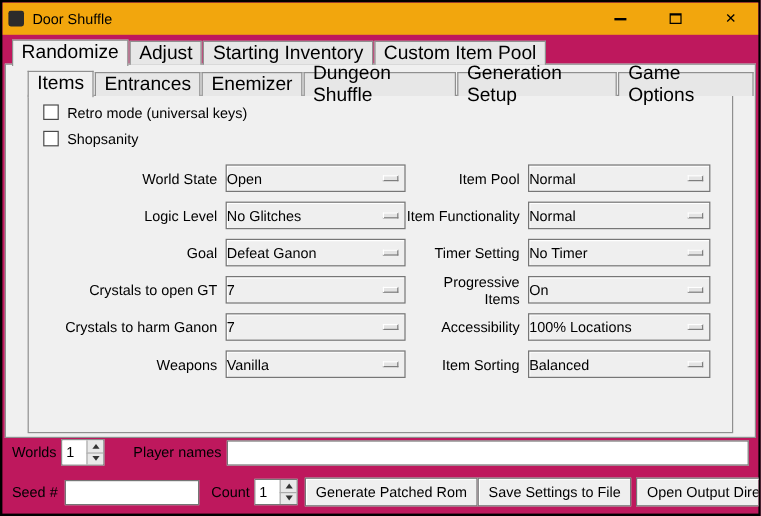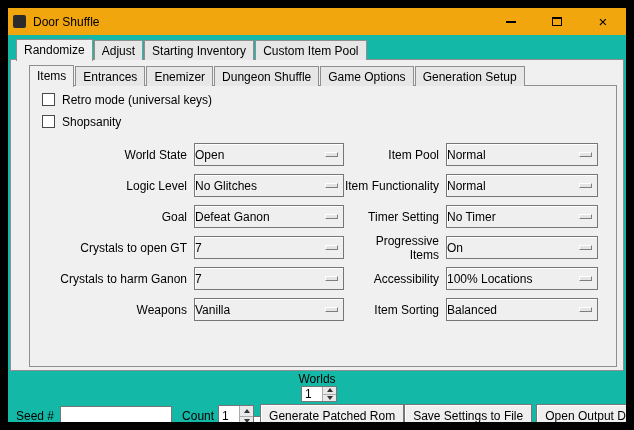--- a/index.html
+++ b/index.html
@@ -2,22 +2,22 @@
 <html><head>
 <meta charset="utf-8">
 <style>
   * { box-sizing: border-box; margin: 0; padding: 0; }
   html, body { background: #d8d8d8; }
   body { font-family: "Liberation Sans", sans-serif; font-size: 12px; color: #000; }
 
   .window {
     position: relative;
     width: 634px; height: 430px;
-    background: #14b8a6;
-    border: 8px solid #000000;
+    background: #be185d;
+    border: 2px solid #000000;
     overflow: hidden;
   }
 
   
   .titlebar {
     position: absolute; top: 0; left: 0; right: 0; height: 27px;
     background: #f2a60d;
     display: flex; align-items: center;
   }
   .app-icon { width: 13px; height: 13px; background: #2b2b2b; margin-left: 5px; border-radius: 2px; }
@@ -30,21 +30,21 @@
 
   
   .tabbar { position: absolute; display: flex; align-items: flex-end; z-index: 3; }
   .tabbar-outer { top: 30px; left: 8px; height: 22px; }
   .tab {
     height: 20px; padding: 0 7px;
     display: flex; align-items: center;
     background: #e7e7e7;
     border: 1px solid #8f8f8f; border-bottom: none;
     margin-right: 1px;
-    font-size: 12px;
+    font-size: 16px;
     cursor: default;
   }
   .tab.selected {
     height: 22px; background: #f0f0f0;
     position: relative; z-index: 4;
     margin-bottom: -1px; padding-bottom: 1px;
   }
 
   .outer-frame {
     position: absolute; top: 51px; left: 2px; right: 2px; height: 312px;
@@ -85,21 +85,21 @@
   .dd-ind {
     position: absolute; right: 5px; top: 50%; margin-top: -3px;
     width: 13px; height: 5px;
     background: #e4e4e4;
     border-top: 1px solid #ffffff; border-left: 1px solid #ffffff;
     border-bottom: 1px solid #7e7e7e; border-right: 1px solid #7e7e7e;
   }
 
   
   .bottom-row { position: absolute; left: 8px; right: 8px; display: flex; align-items: center; }
-  .row-a { top: 364px; height: 22px; flex-direction: column; }
+  .row-a { top: 364px; height: 22px; }
   .row-b { top: 396px; height: 24px; }
   .blabel { font-size: 12px; white-space: nowrap; }
 
   .entry {
     height: 21px; background: #fff; border: 1px solid #767676;
     font-family: "Liberation Sans", sans-serif; font-size: 12px; padding: 0 3px;
     outline: none;
   }
   .grow { flex: 1 1 auto; }
 
@@ -150,22 +150,22 @@
     <div class="tab">Custom Item Pool</div>
   </div>
 
   <div class="outer-frame">
 
     <div class="tabbar-inner">
       <div class="tab selected">Items</div>
       <div class="tab">Entrances</div>
       <div class="tab">Enemizer</div>
       <div class="tab">Dungeon Shuffle</div>
+      <div class="tab">Generation Setup</div>
       <div class="tab">Game Options</div>
-      <div class="tab">Generation Setup</div>
     </div>
 
     <div class="inner-frame">
 
       <div class="cb-row">
         <span class="cb"></span>
         <span class="cb-label">Retro mode (universal keys)</span>
       </div>
       <div class="cb-row">
         <span class="cb"></span>

